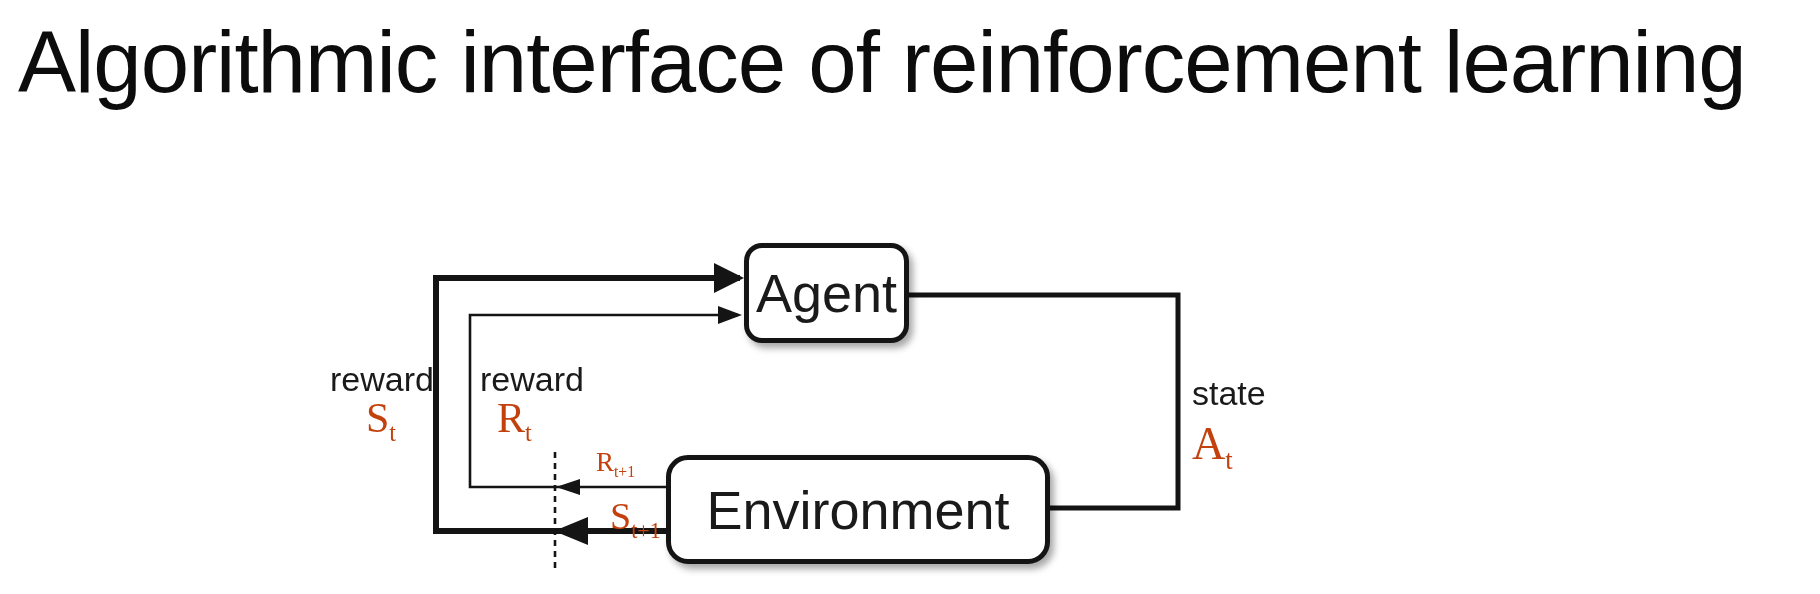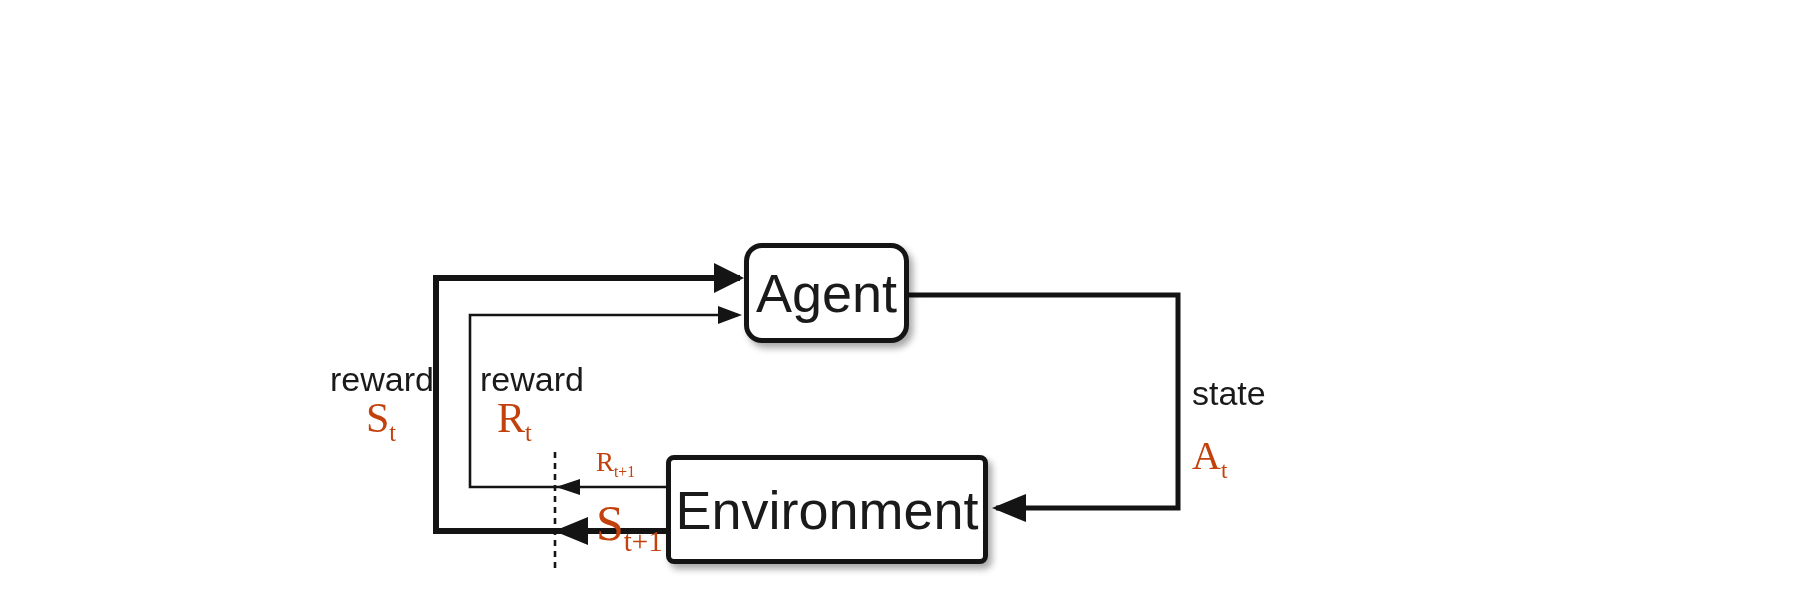--- a/index.html
+++ b/index.html
@@ -47,23 +47,23 @@
     top: 243px;
     width: 165px;
     height: 100px;
     border-radius: 18px;
     font-size: 54px;
     align-items: center;
   }
   .node-environment {
     left: 666px;
     top: 455px;
-    width: 322px;
+    width: 384px;
     height: 109px;
-    border-radius: 8px;
+    border-radius: 22px;
     font-size: 54px;
   }
   .word-label {
     position: absolute;
     font-size: 34px;
     color: #1a1a1a;
     white-space: nowrap;
     text-align: center;
   }
   .math-label {
@@ -71,32 +71,33 @@
     font-family: "Liberation Serif", serif;
     color: #c2410c;
     white-space: nowrap;
   }
   .math-label sub {
     font-size: 0.58em;
     line-height: 1;
   }
   .sym-state   { left: 352px; top: 394px; width: 58px; font-size: 42px; text-align: center; }
   .sym-reward  { left: 497px; top: 394px; font-size: 42px; }
-  .sym-action  { left: 1192px; top: 432px; font-size: 40px; }
+  .sym-action  { left: 1192px; top: 417px; font-size: 46px; }
   .lbl-state   { left: 330px; top: 360px; width: 95px; text-align: right; }
   .lbl-reward  { left: 480px; top: 360px; }
   .lbl-action  { left: 1192px; top: 374px; }
   .sym-next-reward { left: 596px; top: 447px; font-size: 27px; }
-  .sym-next-state  { left: 596px; top: 494px; font-size: 50px; }
+  .sym-next-state  { left: 610px; top: 494px; font-size: 38px; }
 </style>
 </head>
 <body>
 
 <div class="slide">
 
+  <div class="title">Algorithmic interface of reinforcement learning</div>
 
   <svg class="diagram-svg" width="1820" height="594" viewBox="0 0 1820 594">
 
     <path d="M 667 531 L 436 531 L 436 278 L 740 278" fill="none" stroke="#141414" stroke-width="6"></path>
 
     <path d="M 667 487 L 470 487 L 470 315 L 738 315" fill="none" stroke="#141414" stroke-width="2.6"></path>
 
     <path d="M 908 295 L 1178 295 L 1178 508 L 996 508" fill="none" stroke="#141414" stroke-width="5"></path>
 
     <path d="M 555 452 L 555 572" fill="none" stroke="#141414" stroke-width="2.6" stroke-dasharray="6 5"></path>

